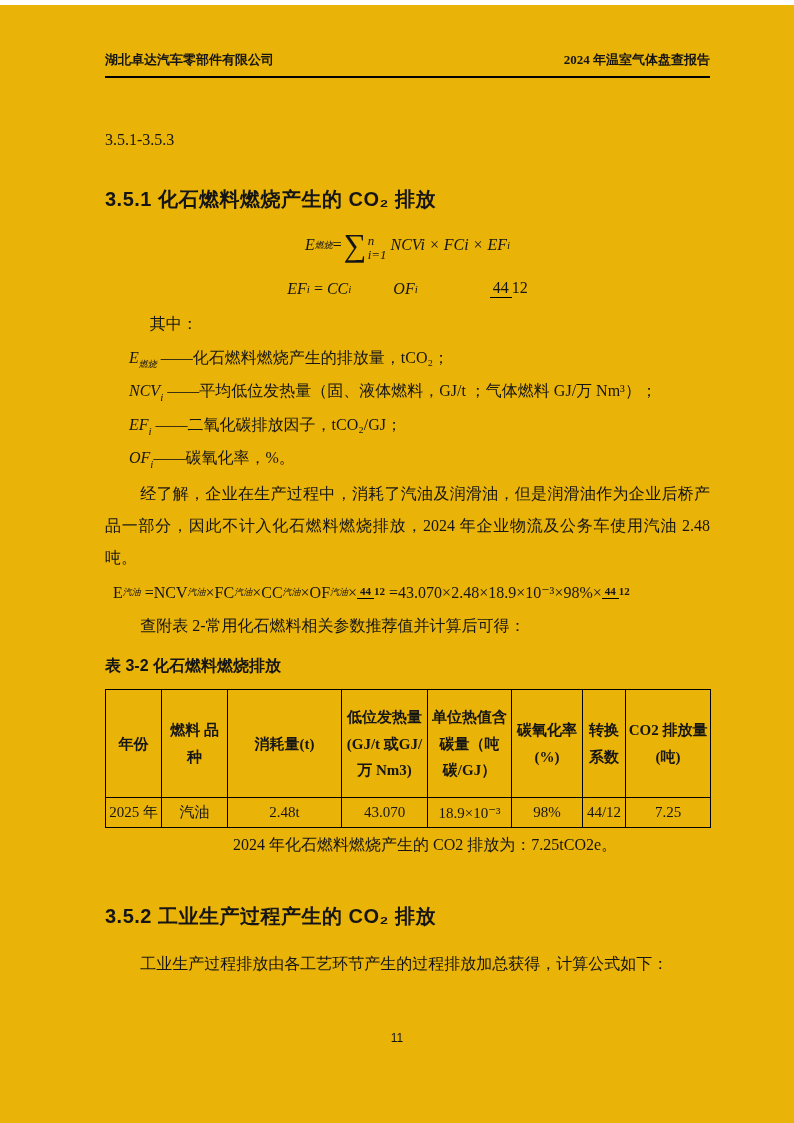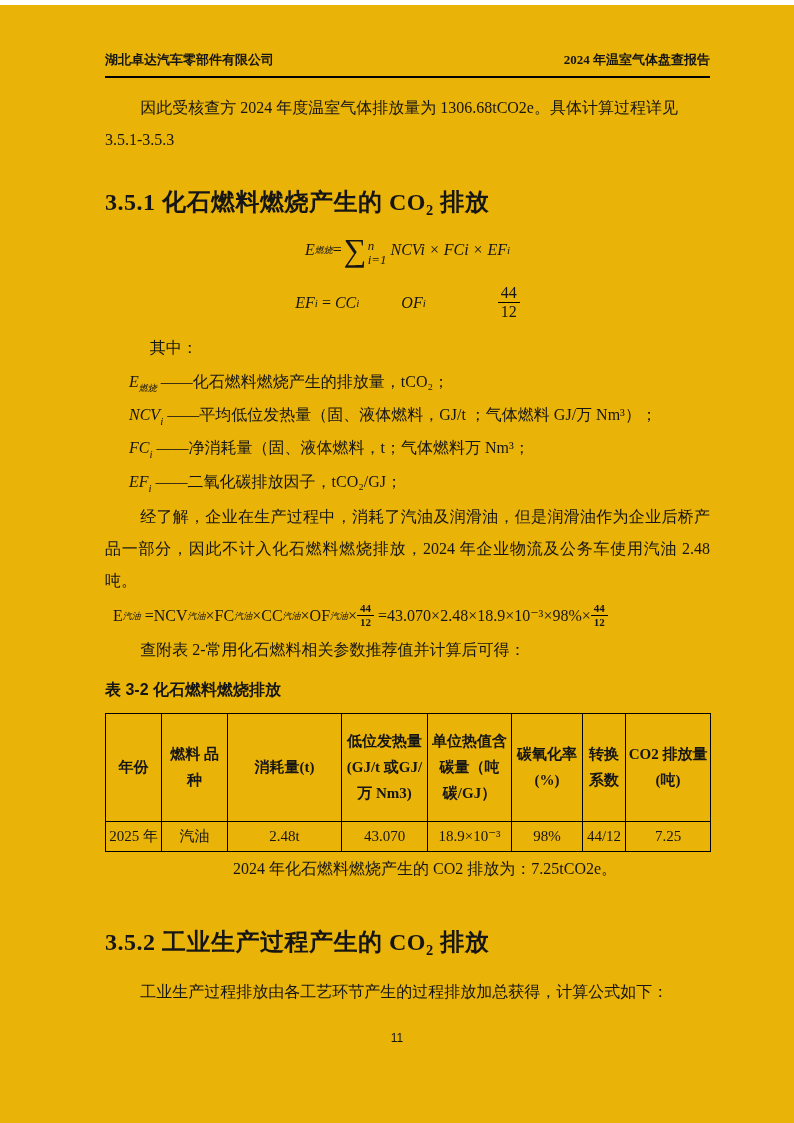--- a/index.html
+++ b/index.html
@@ -22,38 +22,38 @@
     padding-top:46px; padding-bottom:7px;
     border-bottom:2px solid #000;
     font-size:13px; font-weight:bold;
   }
 
   
   .para { line-height:2.0; text-align:justify; text-indent:2.2em; }
   .mt14 { margin-top:14px; }
 
   .h-section {
-    font-family:Liberation Serif, serif;
-    font-weight:700; font-size:24px;
+    font-family:Liberation Sans, sans-serif;
+    font-weight:700; font-size:20px;
     margin-top:30px; letter-spacing:0.5px;
   }
 
   
   .formula-row {
     display:flex; justify-content:center; align-items:center;
     font-style:italic; font-size:16px;
   }
   .f1 { margin-top:16px; }
   .f2 { margin-top:18px; }
   .sub-cjk { font-size:9px; font-style:italic; vertical-align:-4px; }
   .sub-i   { font-size:11px; font-style:italic; vertical-align:-5px; }
   .sigma { font-size:32px; font-style:normal; line-height:1; margin:0 1px 0 2px; }
   .limits { display:inline-flex; flex-direction:column; align-items:flex-start;
             font-size:13px; line-height:1.05; transform:translateY(3px); }
-  .frac { display:inline-flex; flex-direction:column; text-align:center;
+  .frac { display:inline-flex; flex-direction:row; text-align:right;
           font-style:normal; line-height:1.15; vertical-align:middle; }
   .frac .num { border-bottom:1.5px solid #000; padding:0 3px 0px; }
   .frac-lg { font-size:16px; }
   .frac-sm { font-size:11px; font-weight:bold; transform:translateY(-1px); }
   .gap40 { margin-left:42px; } .gap70 { margin-left:72px; }
 
   .where { margin-top:10px; line-height:2.0; text-indent:2.8em; }
   .defs { margin-top:2px; }
   .def-item { padding-left:24px; line-height:2.05; }
   .def-sym { font-style:italic; }
@@ -95,21 +95,21 @@
 <body>
 
 <div class="page">
   <div class="content">
 
     <div class="pg-header">
       <span>湖北卓达汽车零部件有限公司</span>
       <span>2024 年温室气体盘查报告</span>
     </div>
 
-    <p class="para mt14"><span>因此受核查方 2024 年度温室气体排放量为 1306.68tCO2e。具体计算过程详见</span><br><span>3.5.1-3.5.3</span></p>
+    <p class="para mt14"><br><span>3.5.1-3.5.3</span></p>
 
     <div class="h-section">3.5.1 化石燃料燃烧产生的 CO₂ 排放</div>
 
 
     <div class="formula-row f1">
       <span>E</span>
         <span class="sub-cjk">燃烧</span>
       <span style="font-style:normal;">=</span>
       <span class="sigma">∑</span>
       <span class="limits">
@@ -132,22 +132,22 @@
           <span class="num">44</span>
           <span>12</span>
         </span>
     </div>
 
     <p class="where">其中：</p>
 
     <div class="defs">
       <div class="def-item"><span class="def-sym">E</span><span class="sub-cjk">燃烧</span><span> ——化石燃料燃烧产生的排放量，tCO₂；</span></div>
       <div class="def-item"><span class="def-sym">NCV</span><span class="sub-i">i</span><span> ——平均低位发热量（固、液体燃料，GJ/t ；气体燃料 GJ/万 Nm³）；</span></div>
-      <div class="def-item"><span class="def-sym">FC</span><span class="sub-i">i</span><span> ——净消耗量（固、液体燃料，t；气体燃料万 Nm³；</span></div>
       <div class="def-item"><span class="def-sym">EF</span><span class="sub-i">i</span><span> ——二氧化碳排放因子，tCO₂/GJ；</span></div>
+      <div class="def-item"><span class="def-sym">OF</span><span class="sub-i">i</span><span>——碳氧化率，%。</span></div>
     </div>
 
     <p class="para" style="margin-top:2px;">经了解，企业在生产过程中，消耗了汽油及润滑油，但是润滑油作为企业后桥产品一部分，因此不计入化石燃料燃烧排放，2024 年企业物流及公务车使用汽油 2.48 吨。</p>
 
     <div class="gas-eq">
       <div class="gas-line1">
         <span class="txt">E</span>
           <span class="sub-cjk">汽油</span>
         <span class="txt"> =NCV</span>
           <span class="sub-cjk">汽油</span>

